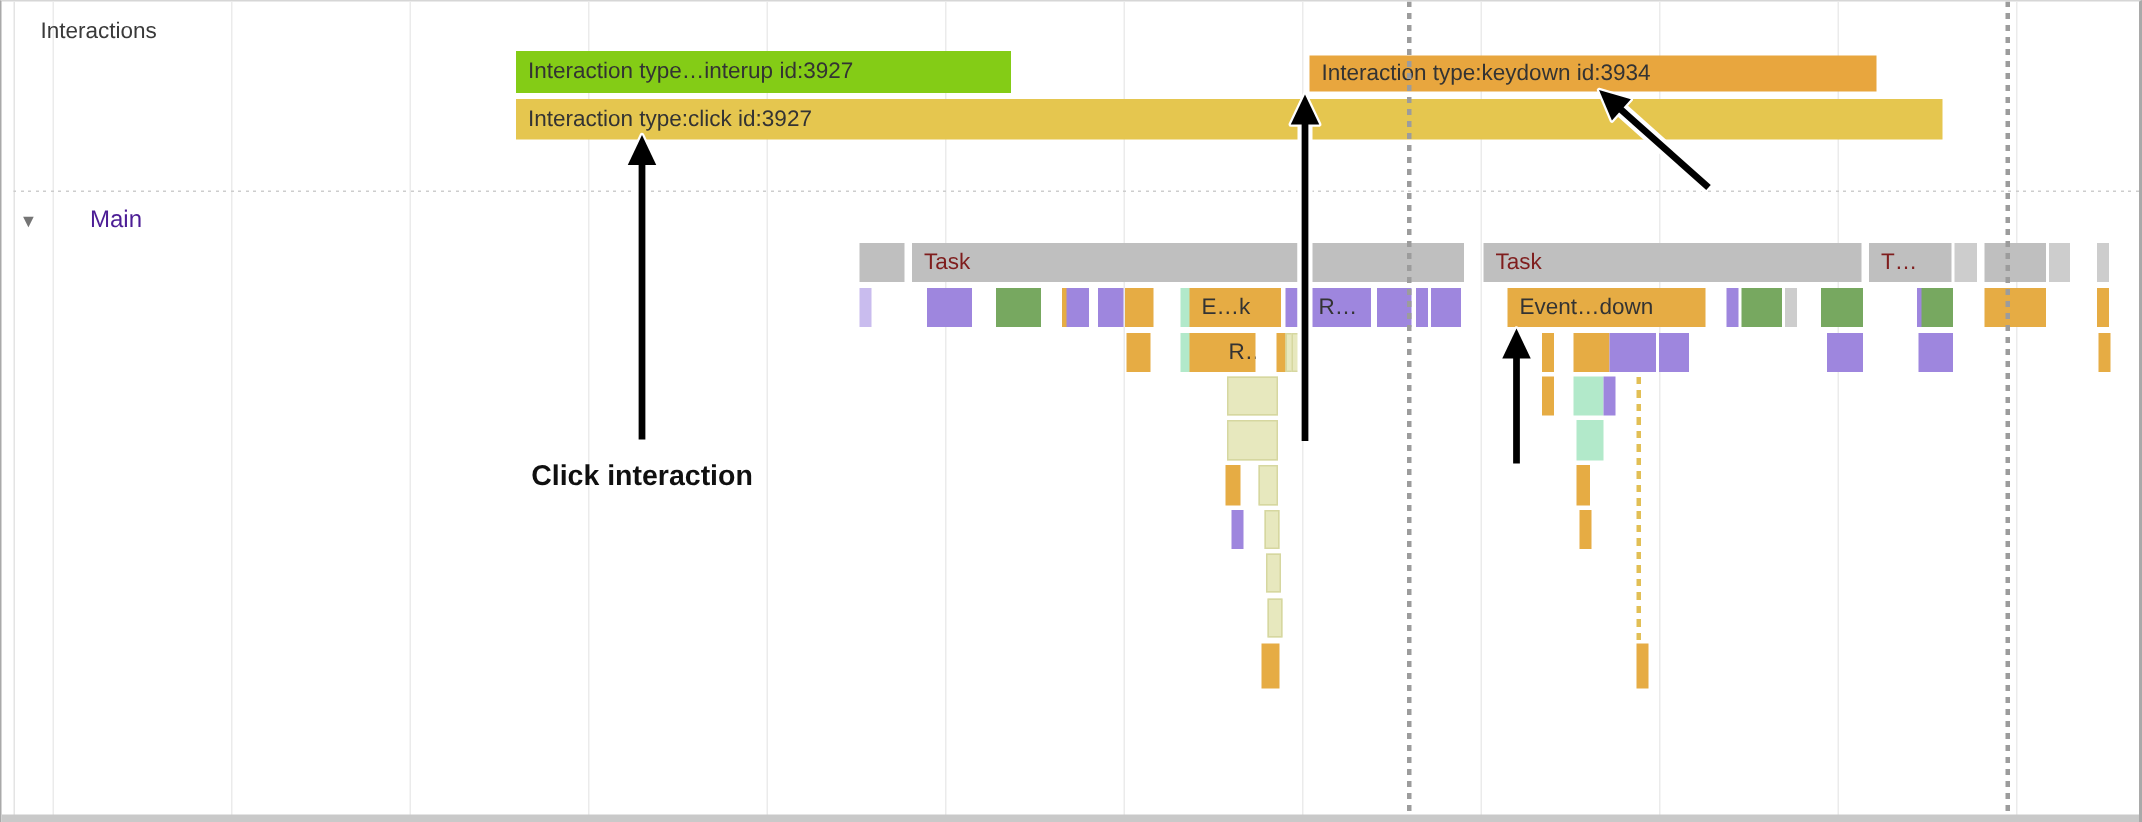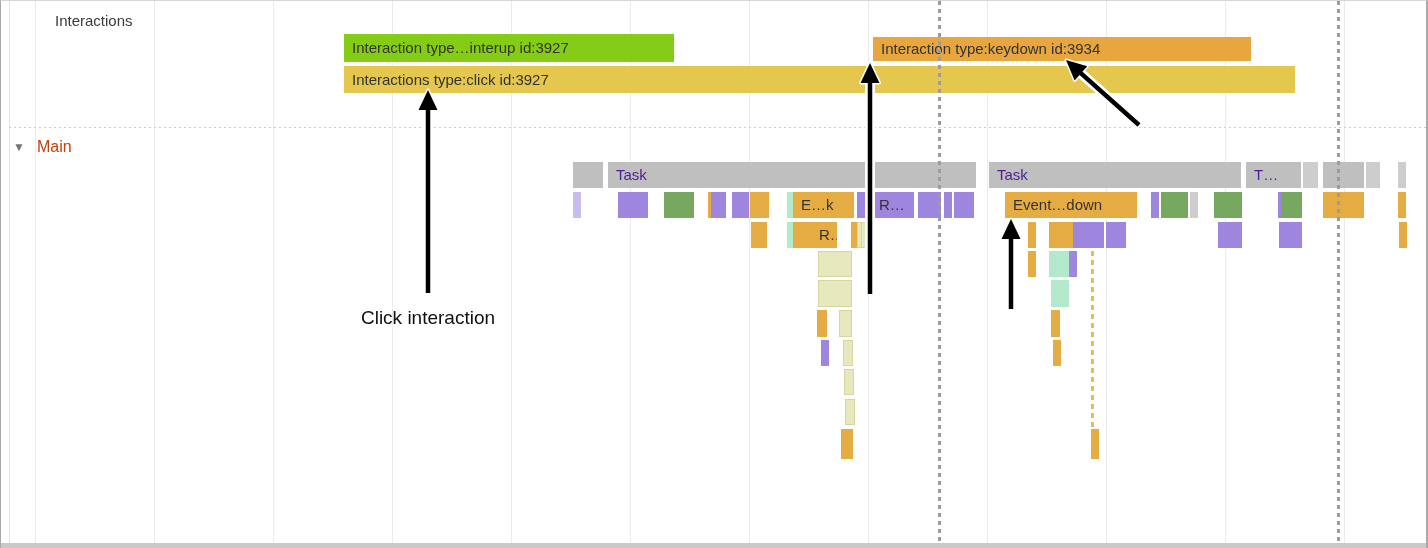--- a/index.html
+++ b/index.html
@@ -14,31 +14,31 @@
   .divider{position:absolute;left:8px;right:0;top:126px;height:1px;z-index:5;
     background-image:repeating-linear-gradient(90deg,#cdcdcd 0 2px,transparent 2px 5px);}
   .dottedline{position:absolute;top:0;height:543px;width:3px;z-index:40;
     background-image:repeating-linear-gradient(180deg,#9c9c9c 0 4px,transparent 4px 8px);}
   .bar{position:absolute;box-sizing:border-box;font-size:15px;color:#333;
     padding-left:8px;white-space:nowrap;overflow:hidden;z-index:10;}
   .c-yellowLight{background:#84cc16;}
   .c-yellowDark{background:#E5C64F;}
   .c-keydown{background:#E8A63E;}
   .c-orange{background:#E6AC44;}
-  .c-gray{background:#BFBFBF;color:#4c1d95;}
+  .c-gray{background:#BFBFBF;color:#7f1d1d;}
   .c-graySliver{background:#CDCDCD;}
   .c-purple{background:#9E86DE;}
   .c-lightpurple{background:#C9BCEE;}
   .c-green{background:#77A860;}
   .c-mint{background:#B2E9CA;}
   .c-khaki{background:#E7E8BE;border:1px solid #d6d7a0;}
   .deepstack{position:absolute;width:3px;z-index:9;
     background-image:repeating-linear-gradient(180deg,#e2bf55 0 5px,transparent 5px 9px);}
   .track-title{position:absolute;font-size:15px;color:#3a3a3a;z-index:20;}
-  .main-title{position:absolute;font-size:16px;color:#c2410c;z-index:20;}
+  .main-title{position:absolute;font-size:16px;color:#4c1d95;z-index:20;padding-left:23px;}
   .tri{position:absolute;font-size:12px;color:#757575;z-index:20;cursor:pointer;}
   .ann{position:absolute;transform:translateX(-50%);text-align:center;font-size:19px;
     line-height:28px;color:#101010;z-index:60;white-space:pre-line;}
   #arrowlayer{position:absolute;left:0;top:0;z-index:55;pointer-events:none;}
   .bottom-strip{position:absolute;left:0;bottom:0;width:100%;height:5px;background:#c9c9c9;z-index:50;}
 </style>
 </head>
 <body>
 
 <div id="stage">
@@ -51,31 +51,31 @@
       <div class="gridline" style="left: 510px;"></div>
       <div class="gridline" style="left: 629px;"></div>
       <div class="gridline" style="left: 748px;"></div>
       <div class="gridline" style="left: 867px;"></div>
       <div class="gridline" style="left: 986px;"></div>
       <div class="gridline" style="left: 1105px;"></div>
       <div class="gridline" style="left: 1224px;"></div>
       <div class="gridline" style="left: 1343px;"></div>
     </div>
 
-  <div class="track-title" style="left:26px;top:11px;margin-left:28px;">Interactions</div>
+  <div class="track-title" style="left:26px;top:11px;">Interactions</div>
 
   <div class="divider"></div>
 
   <span class="tri" style="left:12px;top:139px;">▼</span>
   <div class="main-title" style="left:36px;top:137px;">Main</div>
 
   <div id="barlayer">
       <div class="bar c-yellowLight" style="left: 343px; top: 33px; width: 330px; height: 28px; line-height: 28px;">Interaction type…interup id:3927</div>
       <div class="bar c-keydown" style="left: 872px; top: 36px; width: 378px; height: 24px; line-height: 24px;">Interaction type:keydown id:3934</div>
-      <div class="bar c-yellowDark" style="left: 343px; top: 65px; width: 951px; height: 27px; line-height: 27px;">Interactions type:click id:3927</div>
+      <div class="bar c-yellowDark" style="left: 343px; top: 65px; width: 951px; height: 27px; line-height: 27px;">Interaction type:click id:3927</div>
       <div class="bar c-gray" style="left: 572px; top: 161px; width: 30px; height: 26px; line-height: 26px;"></div>
       <div class="bar c-gray" style="left: 607px; top: 161px; width: 257px; height: 26px; line-height: 26px;">Task</div>
       <div class="bar c-gray" style="left: 868px; top: 161px; width: 107px; height: 26px; line-height: 26px;"></div>
       <div class="bar c-gray" style="left: 988px; top: 161px; width: 252px; height: 26px; line-height: 26px;">Task</div>
       <div class="bar c-gray" style="left: 1245px; top: 161px; width: 55px; height: 26px; line-height: 26px;">T…</div>
       <div class="bar c-graySliver" style="left: 1302px; top: 161px; width: 5px; height: 26px; line-height: 26px;"></div>
       <div class="bar c-graySliver" style="left: 1309px; top: 161px; width: 4px; height: 26px; line-height: 26px;"></div>
       <div class="bar c-gray" style="left: 1322px; top: 161px; width: 41px; height: 26px; line-height: 26px;"></div>
       <div class="bar c-graySliver" style="left: 1365px; top: 161px; width: 4px; height: 26px; line-height: 26px;"></div>
       <div class="bar c-graySliver" style="left: 1371px; top: 161px; width: 3px; height: 26px; line-height: 26px;"></div>
@@ -154,16 +154,16 @@
       <line x1="1010" y1="308" x2="1010" y2="234" stroke="#ffffff" stroke-width="10"></line>
       <polygon points="1010,218 1019.5,238 1000.5,238" fill="#000000" stroke="#ffffff" stroke-width="3" stroke-linejoin="round"></polygon>
       <line x1="1010" y1="308" x2="1010" y2="234" stroke="#000000" stroke-width="4.5"></line>
       <polygon points="1010,218 1019.5,238 1000.5,238" fill="#000000"></polygon>
       <line x1="1138" y1="124" x2="1076.94951350193" y2="69.63997777569094" stroke="#ffffff" stroke-width="10"></line>
       <polygon points="1065,59 1086.254378681729,65.20494857784284 1073.6194050730958,79.39499586138449" fill="#000000" stroke="#ffffff" stroke-width="3" stroke-linejoin="round"></polygon>
       <line x1="1138" y1="124" x2="1076.94951350193" y2="69.63997777569094" stroke="#000000" stroke-width="4.5"></line>
       <polygon points="1065,59 1086.254378681729,65.20494857784284 1073.6194050730958,79.39499586138449" fill="#000000"></polygon>
     </svg>
 
-  <div class="ann" style="left: 427px; top: 303px;">Click interaction</div>
+  <div class="ann" style="left: 427px; top: 303px; font-weight: bold;">Click interaction</div>
 
   <div class="bottom-strip"></div>
 </div>
 
 </body></html>

